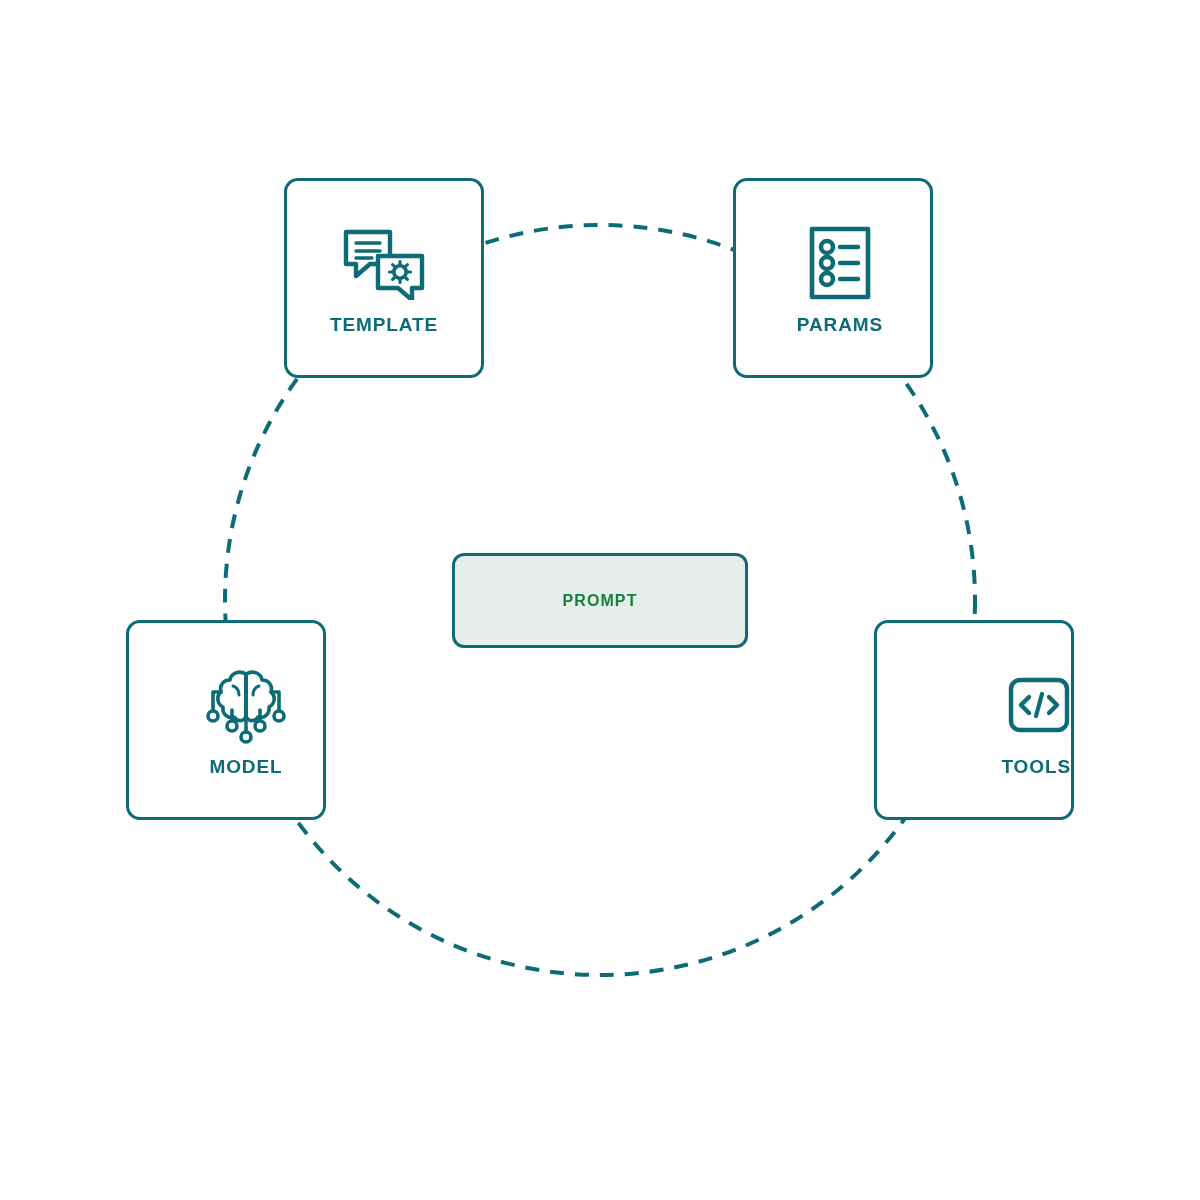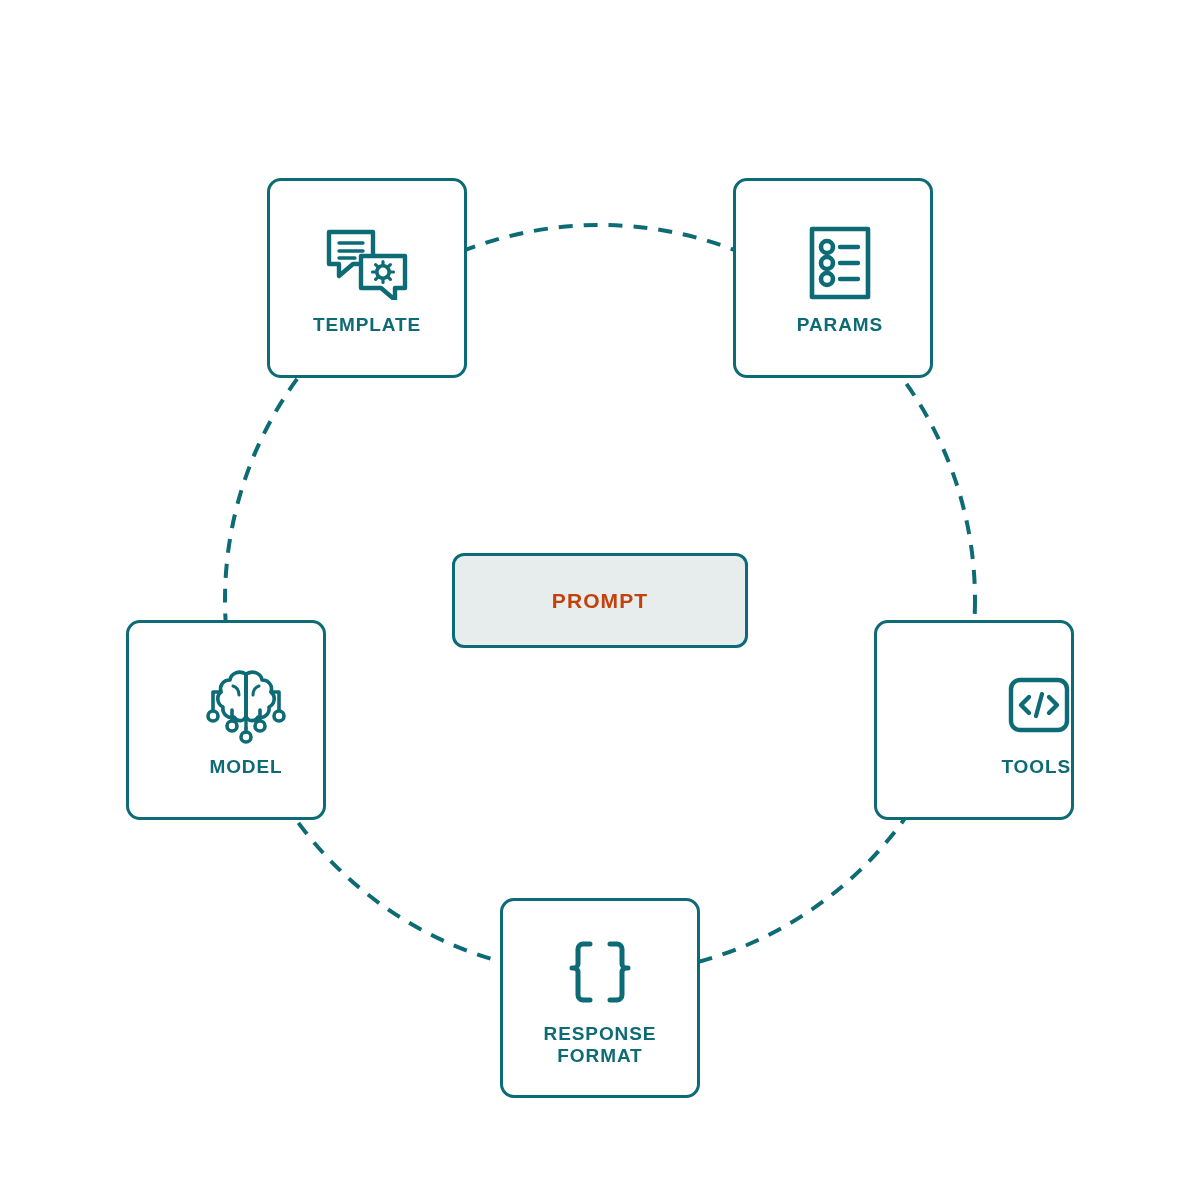--- a/index.html
+++ b/index.html
@@ -50,43 +50,43 @@
     color: #0d6b75;
     font-size: 19px;
     font-weight: bold;
     letter-spacing: 0.9px;
     text-align: center;
     line-height: 1.18;
     text-transform: uppercase;
     white-space: pre-line;
   }
   
-  #node-template { left: 267px; top: 178px; }
+  #node-template { left: 284px; top: 178px; }
   #node-params   { left: 733px; top: 178px; padding-left: 14px; }
   #node-model    { left: 126px; top: 620px; padding-left: 40px; }
   #node-tools    { left: 874px; top: 620px; align-items: flex-end; }
   #node-response { left: 500px; top: 898px; }
 
   #prompt-box {
     position: absolute;
     box-sizing: border-box;
     left: 452px;
     top: 553px;
     width: 296px;
     height: 95px;
     background: #e6edec;
     border: 3px solid #0d6b75;
     border-radius: 12px;
     display: flex;
     align-items: center;
     justify-content: center;
   }
   #prompt-label {
-    color: #c2410c;
-    font-size: 21px;
+    color: #15803d;
+    font-size: 16px;
     font-weight: bold;
     letter-spacing: 1.1px;
     text-transform: uppercase;
   }
 </style>
 </head>
 <body>
 
 <div id="canvas">
 
@@ -153,30 +153,18 @@
       <svg width="64" height="58" viewBox="0 0 64 58" xmlns="http://www.w3.org/2000/svg" fill="none" stroke="#0d6b75" stroke-width="4.4" stroke-linejoin="round" stroke-linecap="round">
         <rect x="4" y="4" width="56" height="50" rx="9"></rect>
         <path d="M22 21 l-8 8 l8 8"></path>
         <path d="M42 21 l8 8 l-8 8"></path>
         <path d="M35 18 l-6 22" stroke-width="4.2"></path>
       </svg>
     </div>
     <div class="node-label">TOOLS</div>
   </div>
 
-  <div class="node" id="node-response">
-    <div class="node-icon">
-      <svg width="82" height="66" viewBox="0 0 82 66" xmlns="http://www.w3.org/2000/svg" fill="none" stroke="#0d6b75" stroke-width="5" stroke-linejoin="round" stroke-linecap="round">
-        <path d="M31 5 H24 a5 5 0 0 0 -5 5 V25 a4 4 0 0 1 -4 4 H13
-                 H15 a4 4 0 0 1 4 4 V56 a5 5 0 0 0 5 5 H31"></path>
-        <path d="M51 5 H58 a5 5 0 0 1 5 5 V25 a4 4 0 0 0 4 4 H69
-                 H67 a4 4 0 0 0 -4 4 V56 a5 5 0 0 1 -5 5 H51"></path>
-      </svg>
-    </div>
-    <div class="node-label">RESPONSE
-FORMAT</div>
-  </div>
 
   <div id="prompt-box">
     <div id="prompt-label">PROMPT</div>
   </div>
 
 </div>
 
 </body></html>

